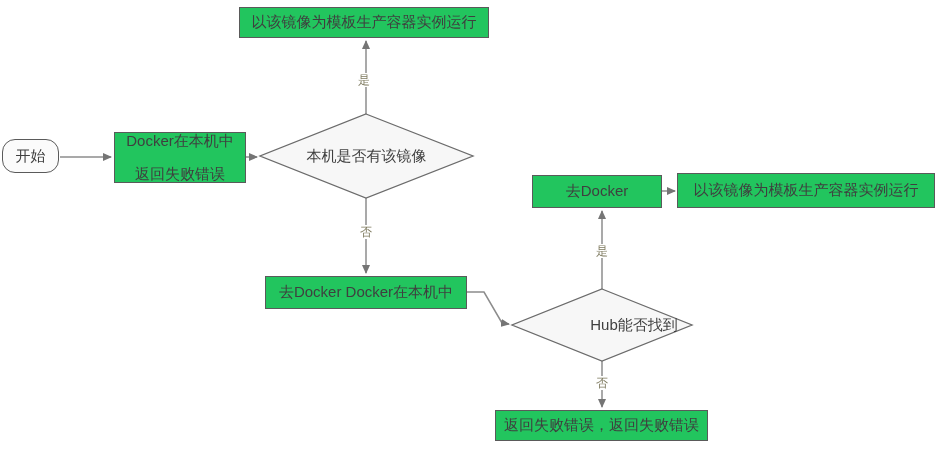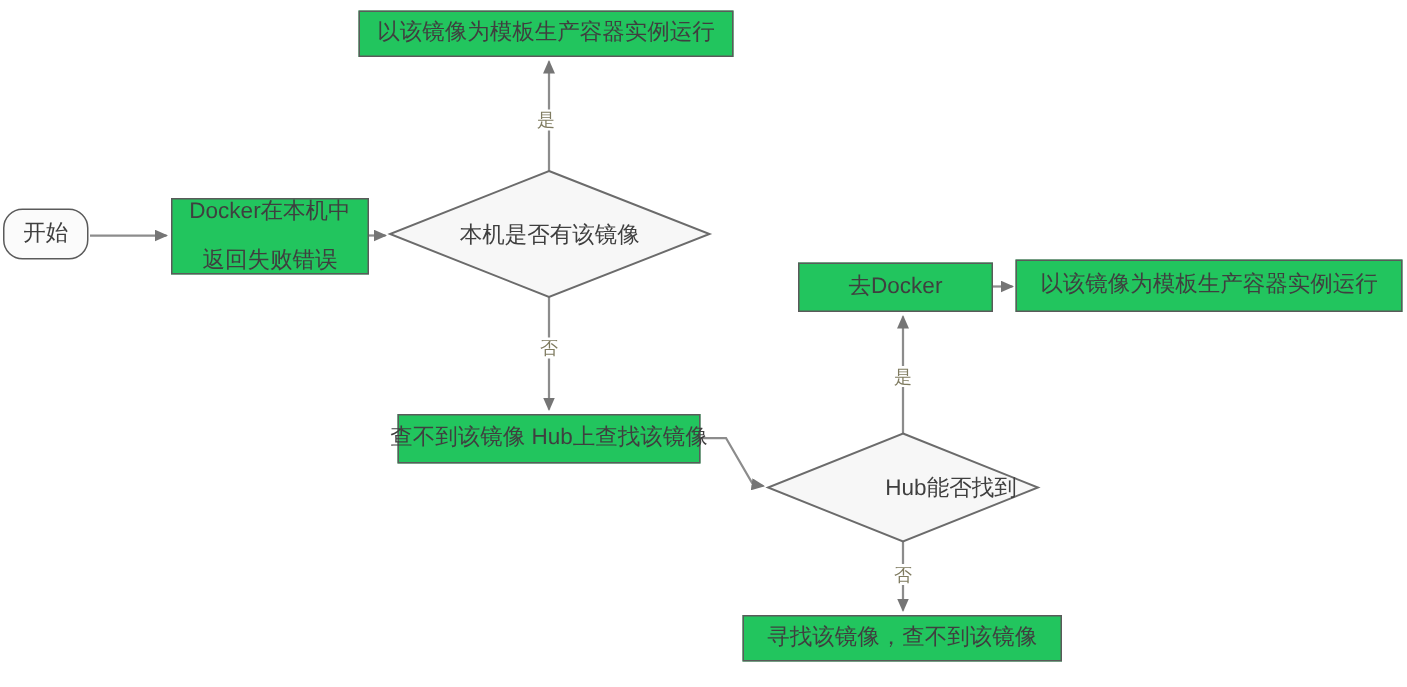--- a/index.html
+++ b/index.html
@@ -86,37 +86,37 @@
 
   <div class="dlabel" style="left:260px; top:114px; width:213px; height:84px;">
     <span>本机是否有该镜像</span>
   </div>
 
   <div class="node" style="left:239px; top:7px; width:250px; height:31px;">
     <span>以该镜像为模板生产容器实例运行</span>
   </div>
 
   <div class="node" style="left:265px; top:276px; width:202px; height:33px;">
-    <span>查不到该镜像 Hub上查找该镜像</span>
+    <span>去Docker Docker在本机中</span>
   </div>
 
   <div class="dlabel" style="left:544px; top:289px; width:180px; height:72px;">
     <span>Hub能否找到</span>
   </div>
 
   <div class="node" style="left:532px; top:175px; width:130px; height:33px;">
     <span>去Docker</span>
   </div>
 
   <div class="node" style="left:677px; top:173px; width:258px; height:35px;">
     <span>以该镜像为模板生产容器实例运行</span>
   </div>
 
   <div class="node" style="left:495px; top:410px; width:213px; height:31px;">
-    <span>寻找该镜像，查不到该镜像</span>
+    <span>返回失败错误，返回失败错误</span>
   </div>
 
   <div class="edge-label" style="left:364px; top:80px;">是</div>
   <div class="edge-label" style="left:366px; top:232px;">否</div>
   <div class="edge-label" style="left:602px; top:251px;">是</div>
   <div class="edge-label" style="left:602px; top:383px;">否</div>
 
 </div>
 
 </body></html>

